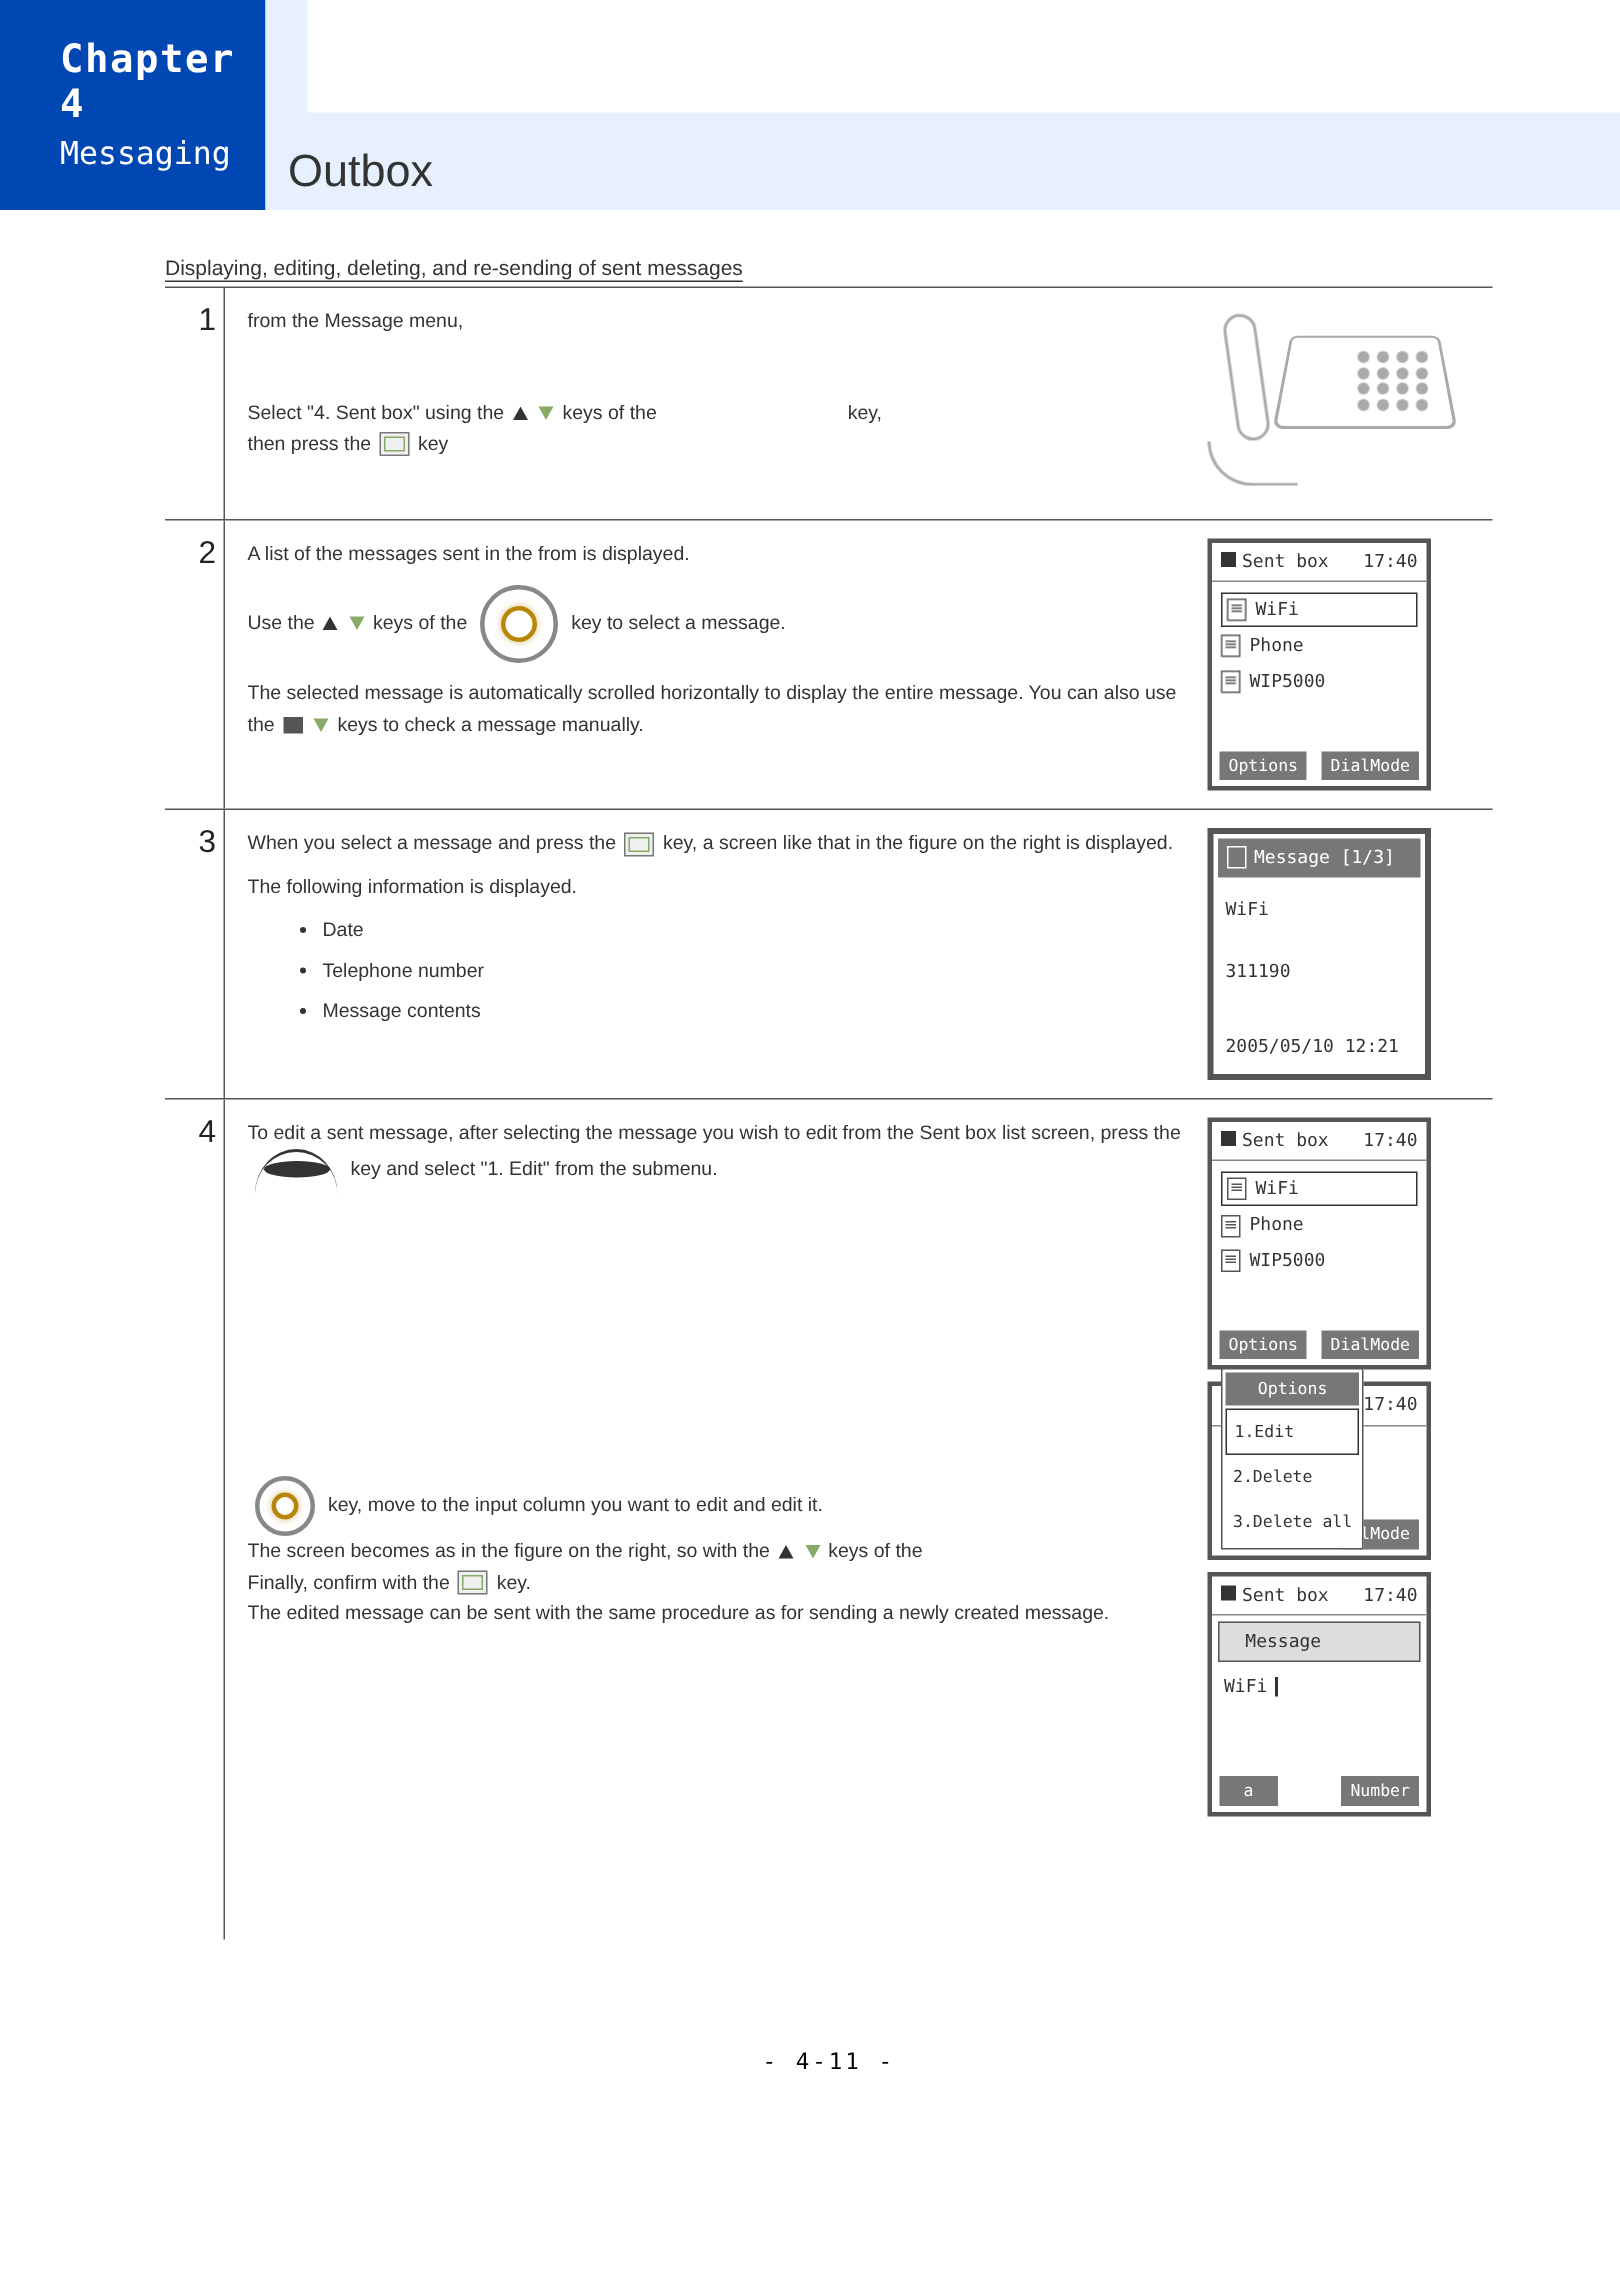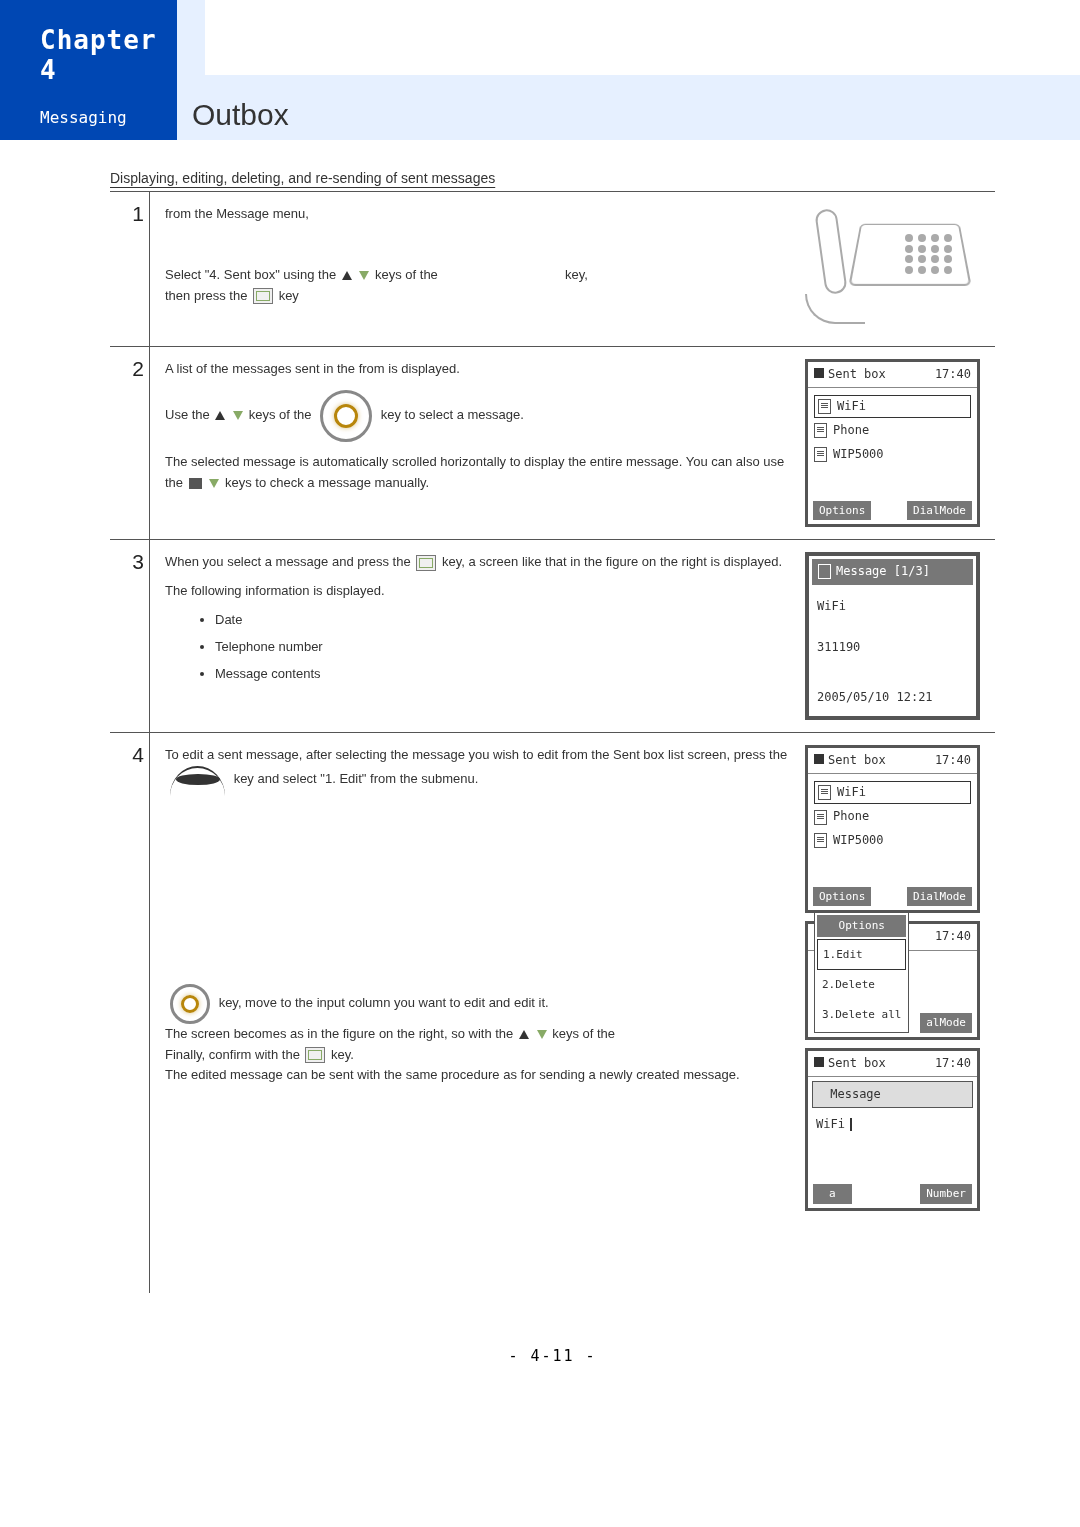--- a/index.html
+++ b/index.html
@@ -20,23 +20,23 @@
       width: 177px;
       padding: 25px 20px 10px 40px;
     }
     .chapter-title {
       font-size: 26px;
       font-weight: bold;
       font-family: monospace;
       letter-spacing: 1px;
     }
     .chapter-sub {
-      font-size: 16px;
+      font-size: 21px;
       font-family: monospace;
-      margin-top: 23px;
+      margin-top: 5px;
     }
     .section-area {
       background: #e6f0ff;
       flex: 1;
       display: flex;
       align-items: flex-end;
       padding: 0 0 8px 15px;
     }
     .section-title {
       font-size: 30px;
@@ -236,21 +236,21 @@
     .softkey-shape::after {
       content: "";
       position: absolute;
       top: 8px; left: 10%;
       width: 80%;
       height: 40%;
       background: #333;
       border-radius: 50%;
     }
     .phone-screen {
-      width: 175px;
+      width: 149px;
       border: 3px solid #555;
       background: #fff;
       font-family: monospace;
       font-size: 12px;
     }
     .ps-title {
       display: flex;
       justify-content: space-between;
       padding: 3px 6px;
       border-bottom: 1px solid #888;
@@ -360,21 +360,21 @@
       padding-left: 50px;
       margin-top: 5px;
     }
     ul.bullets li {
       padding: 3px 0;
     }
     .page-num {
       text-align: center;
       font-family: monospace;
       font-size: 15px;
-      margin-top: 54px;
+      margin-top: 72px;
       letter-spacing: 2px;
     }
     .cursor-bar {
       display: inline-block;
       width: 2px;
       height: 13px;
       background: #333;
       vertical-align: middle;
     }
   </style>

